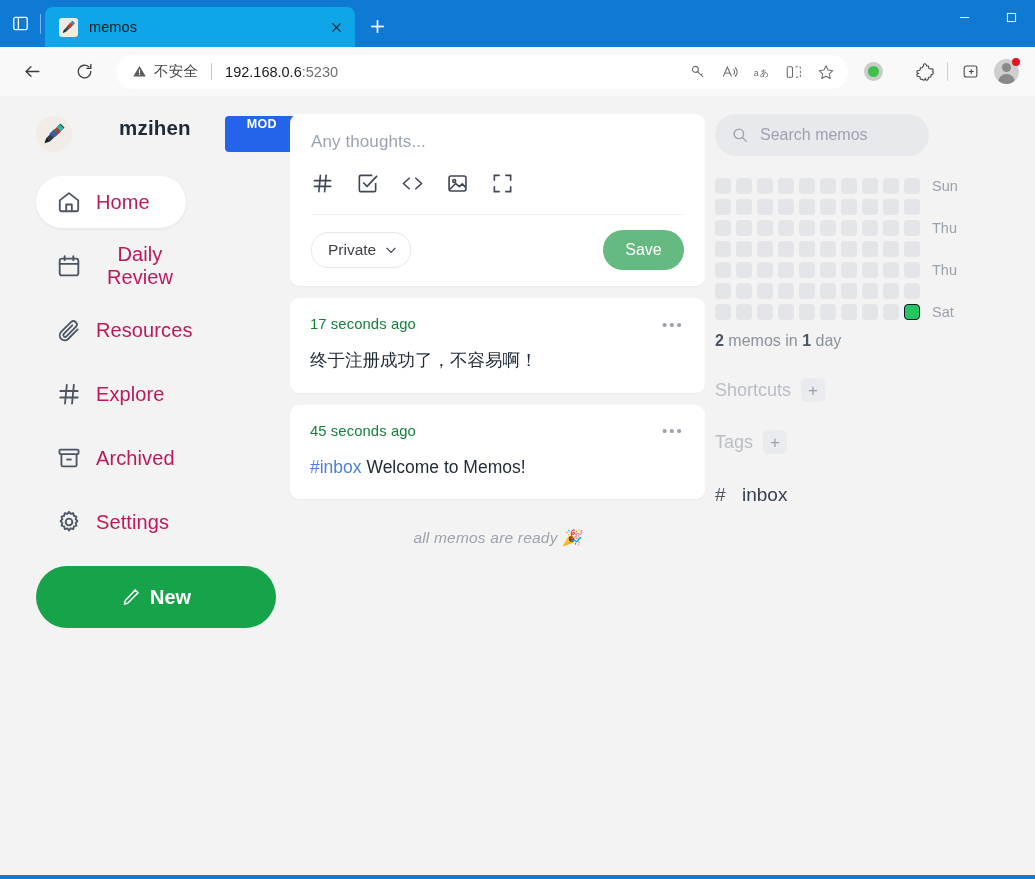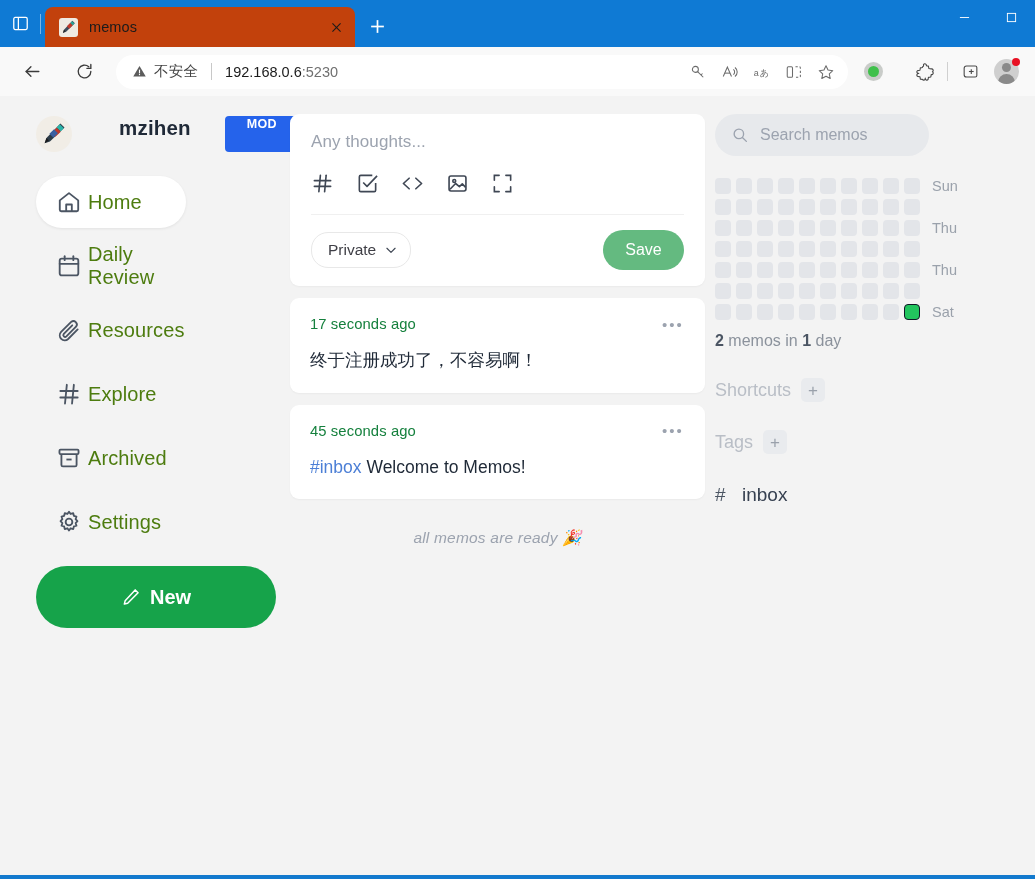--- a/index.html
+++ b/index.html
@@ -32,21 +32,21 @@
   .tb-divider { width: 1px; height: 20px; background: rgba(255,255,255,.45); margin: 0 4px 13px 0; flex:none;}
   .tab {
     height: 40px;
     display: flex; align-items: center;
     border-radius: 8px 8px 0 0;
     padding: 0 6px 0 14px;
     min-width: 0;
     position: relative;
   }
   .tab.inactive { width: 246px; color: #0b0b0b; }
-  .tab.active { width: 290px; background: #c2410c; }
+  .tab.active { width: 290px; background: #0ea5e9; }
   .tab-favicon {
     width: 19px; height: 19px; flex: none; margin-right: 11px;
     display: flex; align-items: center; justify-content: center;
     border-radius: 3px; overflow: hidden;
   }
   .fav-dsm {
     background: #1a6ec0; color: #fff; font-size: 7px; font-weight: bold;
     letter-spacing: -0.3px; line-height: 19px; text-align: center; width: 19px; height: 19px;
     font-family: "Liberation Sans", sans-serif;
   }
@@ -138,21 +138,21 @@
     background: #2563eb; color: #fff; font-size: 12.5px; font-weight: bold;
     border-radius: 4px; padding: 2px 22px 3px; letter-spacing: .3px; line-height: 1;
   }
   .nav-item {
     display: flex; align-items: center; height: 52px; width: 148px;
     padding: 0 0 0 20px; box-sizing: border-box; border-radius: 26px; margin-bottom: 12px;
   }
   .nav-item.active { background: #ffffff; box-shadow: 0 1px 3px rgba(0,0,0,.07); width: 150px; }
   .nav-icon { width: 28px; flex: none; display: flex; align-items: center; justify-content: flex-start; }
   .nav-icon svg { width: 26px; height: 26px; }
-  .nav-label { font-size: 20px; color: #4d7c0f; margin-left: 4px; letter-spacing: .1px; }
+  .nav-label { font-size: 20px; color: #be185d; margin-left: 12px; letter-spacing: .1px; text-align: center; }
   .new-btn {
     margin-top: 18px; width: 240px; height: 62px; border-radius: 31px; background: #16a34a;
     display: flex; align-items: center; justify-content: center; color: #fff;
     font-size: 20px; font-weight: bold;
   }
   .new-btn svg { width: 20px; height: 20px; margin-right: 9px; }
 
   
   .main { width: 415px; flex: none; padding-top: 18px; }
   .card { background: #fff; border-radius: 9px; box-shadow: 0 1px 2px rgba(0,0,0,.04); }

